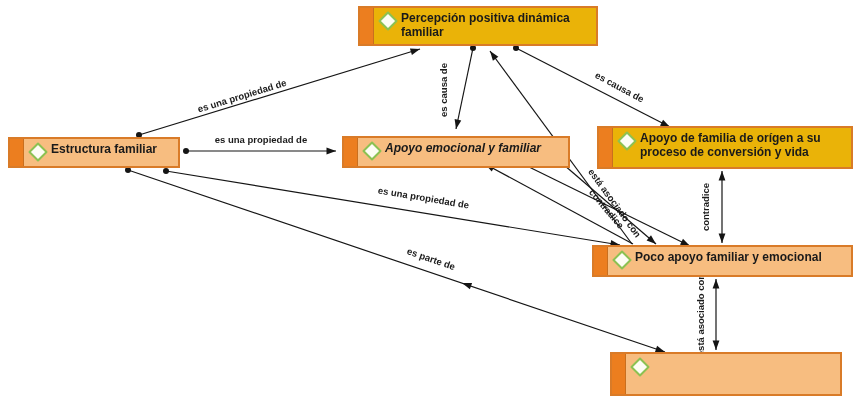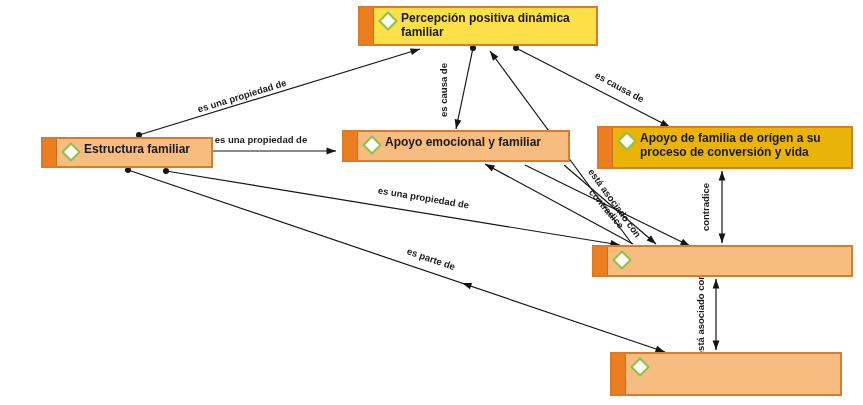--- a/index.html
+++ b/index.html
@@ -98,41 +98,42 @@
         <path d="M0 0 L-9.5 3.4 L-9.5 -3.4 Z" transform="translate(722 171) rotate(270)" fill="#151515"></path>
         <text class="edge-label" text-anchor="middle" transform="translate(709 207) rotate(-90)" fill="#1b1b1b">contradice</text>
       </g>
       <g>
         <line x1="716" y1="279" x2="716" y2="350" stroke="#151515" stroke-width="1.2"></line>
         <path d="M0 0 L-9.5 3.4 L-9.5 -3.4 Z" transform="translate(716 350) rotate(90)" fill="#151515"></path>
         <path d="M0 0 L-9.5 3.4 L-9.5 -3.4 Z" transform="translate(716 279) rotate(270)" fill="#151515"></path>
         <text class="edge-label" text-anchor="middle" transform="translate(704 315) rotate(-90)" fill="#1b1b1b">está asociado con</text>
       </g>
     </svg>
-<div class="node" style="left: 358px; top: 6px; width: 240px; min-height: 40px; background: #fde047; border-color: rgb(217, 123, 40);">
+<div class="node" style="left: 358px; top: 6px; width: 240px; min-height: 40px; background: #eab308; border-color: rgb(217, 123, 40);">
     <span class="stripe" style="background: rgb(236, 126, 31);"></span>
     <span class="diamond" style="border-color: rgb(140, 193, 82);"></span>
     <span class="label">Percepción positiva dinámica familiar</span>
   </div>
-    <div class="node" style="left: 8px; top: 137px; width: 172px; min-height: 31px; background: rgb(247, 189, 128); border-color: rgb(217, 123, 40); margin-left: 33px;">
+    <div class="node" style="left: 8px; top: 137px; width: 172px; min-height: 31px; background: rgb(247, 189, 128); border-color: rgb(217, 123, 40);">
     <span class="stripe" style="background: rgb(236, 126, 31);"></span>
     <span class="diamond" style="border-color: rgb(140, 193, 82);"></span>
     <span class="label">Estructura familiar</span>
   </div>
-    <div class="node" style="left: 342px; top: 130px; width: 228px; min-height: 32px; background: rgb(247, 189, 128); border-color: rgb(217, 123, 40);">
+    <div class="node" style="left: 342px; top: 136px; width: 228px; min-height: 32px; background: rgb(247, 189, 128); border-color: rgb(217, 123, 40); font-style: italic;">
     <span class="stripe" style="background: rgb(236, 126, 31);"></span>
     <span class="diamond" style="border-color: rgb(140, 193, 82);"></span>
     <span class="label">Apoyo emocional y familiar</span>
   </div>
     <div class="node" style="left: 597px; top: 126px; width: 256px; min-height: 43px; background: #eab308; border-color: rgb(217, 123, 40);">
     <span class="stripe" style="background: rgb(236, 126, 31);"></span>
     <span class="diamond" style="border-color: rgb(140, 193, 82);"></span>
     <span class="label">Apoyo de familia de orígen a su proceso de conversión y vida</span>
   </div>
     <div class="node" style="left: 592px; top: 245px; width: 261px; min-height: 32px; background: rgb(247, 189, 128); border-color: rgb(217, 123, 40);">
     <span class="stripe" style="background: rgb(236, 126, 31);"></span>
     <span class="diamond" style="border-color: rgb(140, 193, 82);"></span>
+    <span class="label">Poco apoyo familiar y emocional</span>
   </div>
     <div class="node" style="left: 610px; top: 352px; width: 232px; min-height: 44px; background: rgb(247, 189, 128); border-color: rgb(217, 123, 40);">
     <span class="stripe" style="background: rgb(236, 126, 31);"></span>
     <span class="diamond" style="border-color: rgb(140, 193, 82);"></span>
   </div>
   </div>
 
 </body></html>

